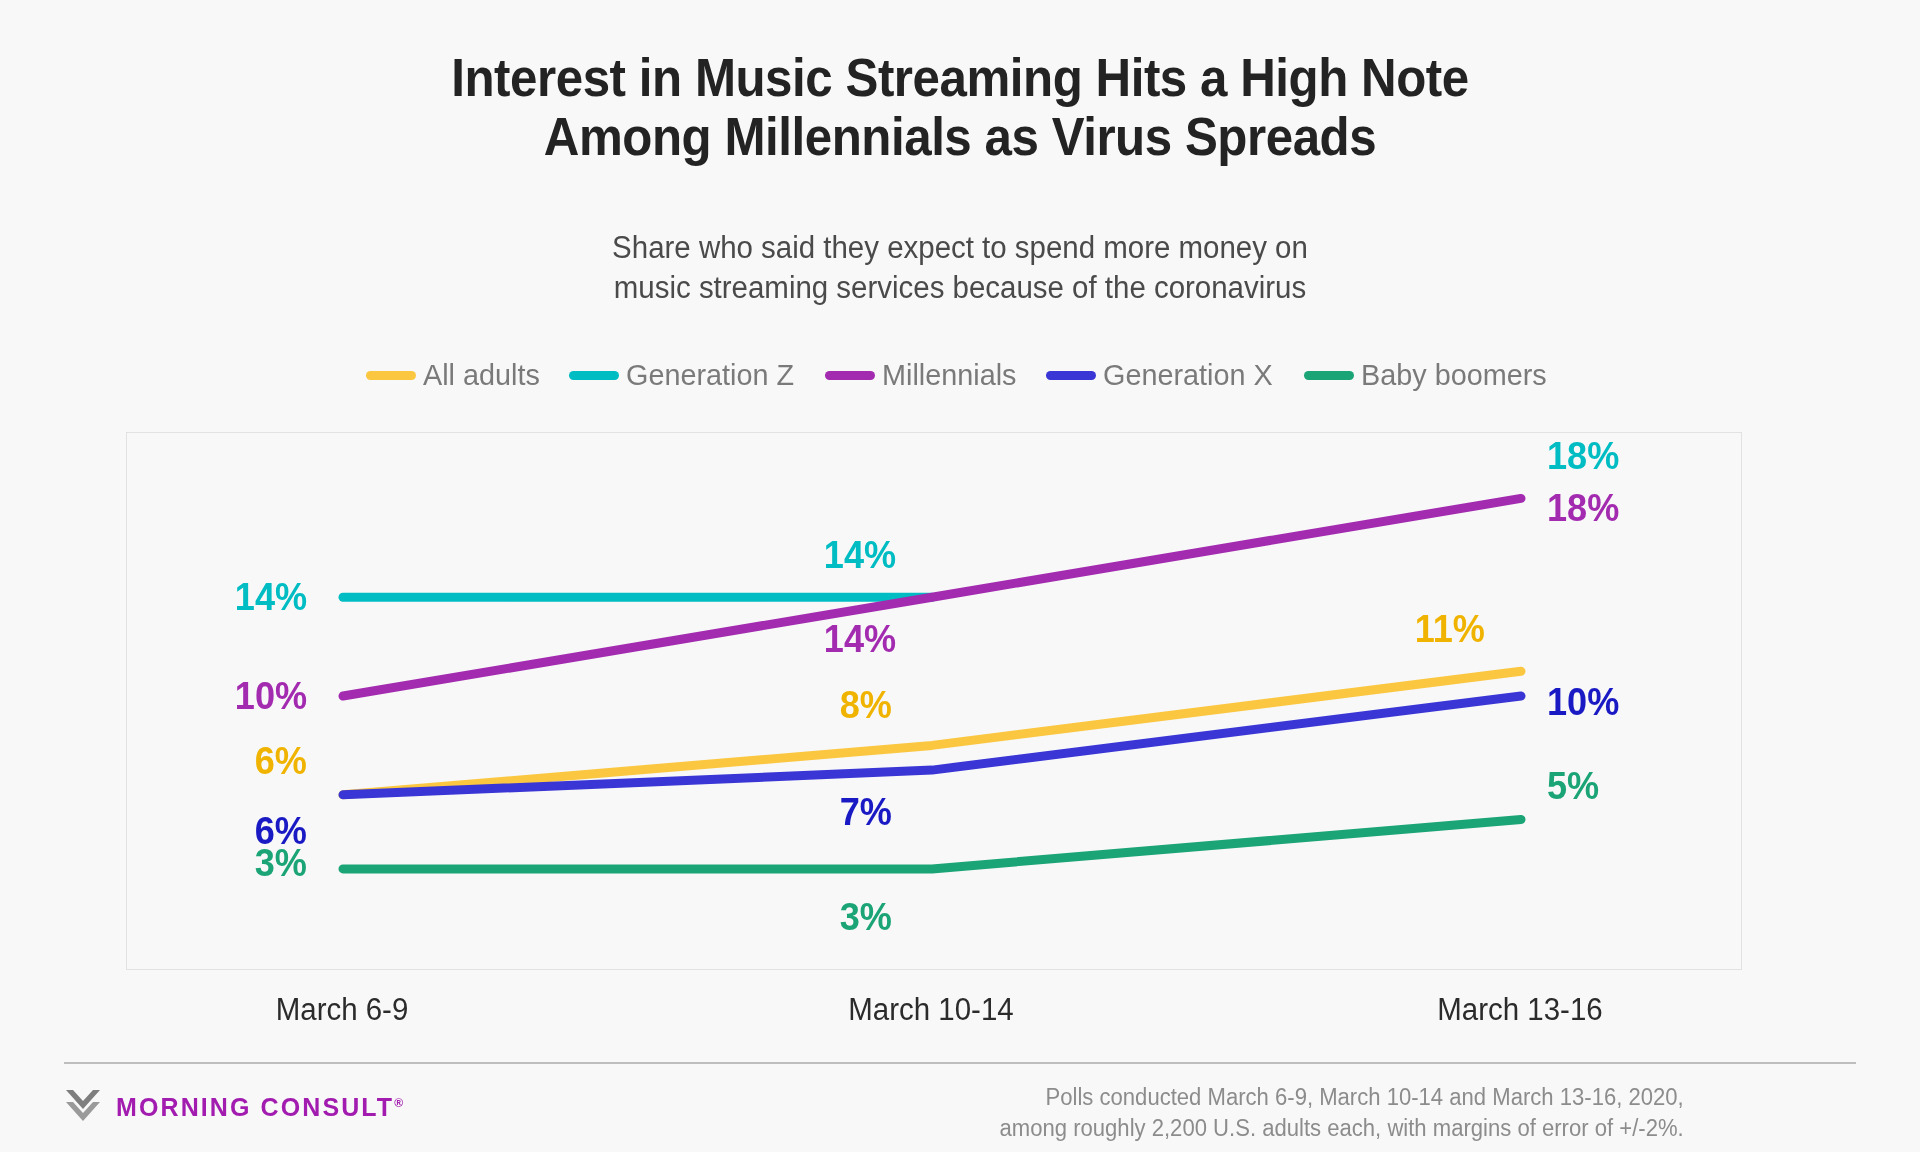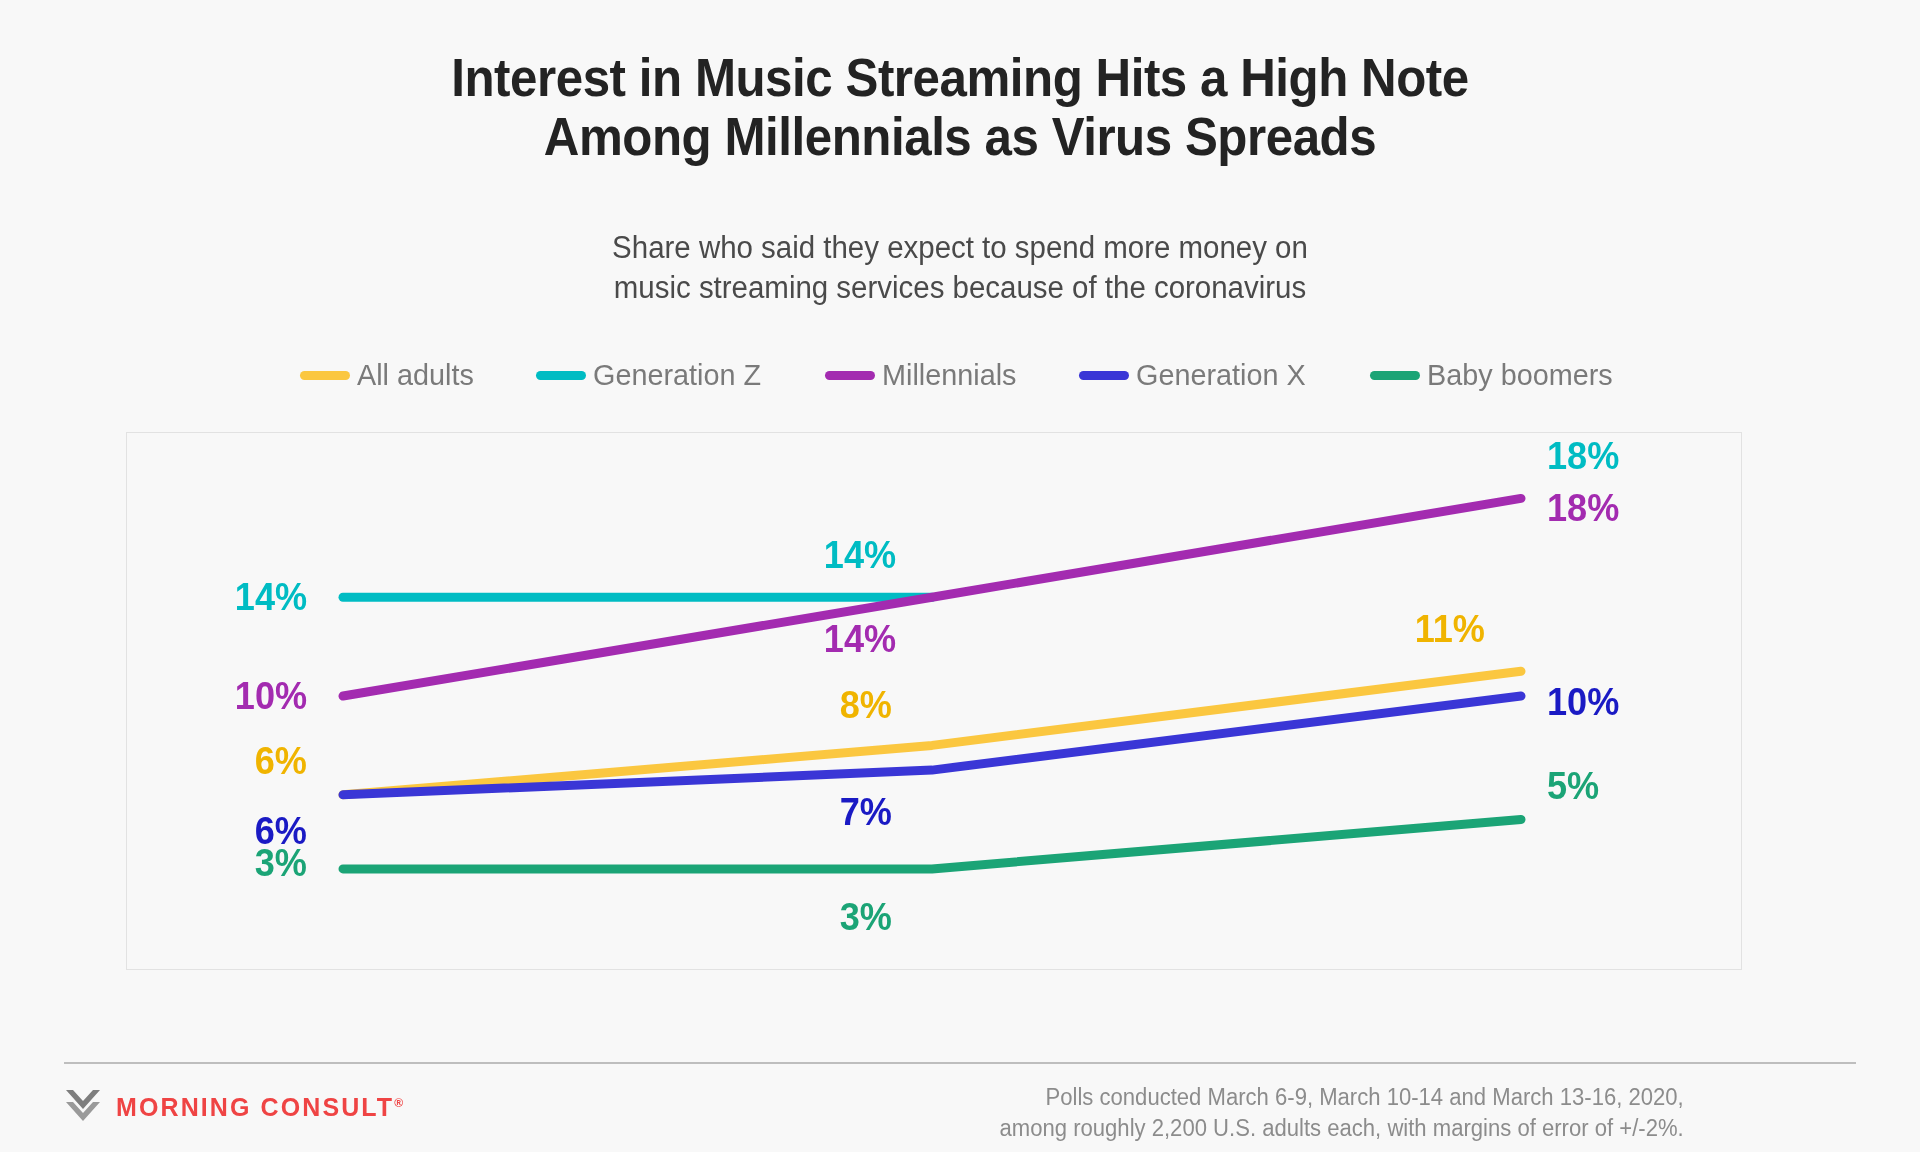--- a/index.html
+++ b/index.html
@@ -54,21 +54,21 @@
 
   
   .legend {
     position: absolute;
     left: 0;
     top: 358px;
     width: 1920px;
     display: flex;
     justify-content: center;
     align-items: center;
-    gap: 57px;
+    gap: 24px;
   }
   .legend-item {
     display: flex;
     align-items: center;
     gap: 7px;
   }
   .legend-swatch {
     display: block;
     width: 50px;
     height: 9px;
@@ -147,21 +147,21 @@
     display: flex;
     align-items: center;
     gap: 16px;
   }
   .logo-mark { display: block; }
   .logo-text {
     font-family: "Liberation Sans", sans-serif;
     font-weight: bold;
     font-size: 25px;
     letter-spacing: 2.1px;
-    color: #ef4444;
+    color: #a21caf;
     position: relative;
     white-space: nowrap;
   }
   .logo-reg {
     font-size: 12px;
     vertical-align: super;
     letter-spacing: 0;
   }
   .source {
     position: absolute;
@@ -228,20 +228,25 @@
       <div class="dlabel anchor-end" style="color: rgb(163, 43, 176); right: 845px; top: 187.2px;">14%</div>
       <div class="dlabel anchor-start" style="color: rgb(163, 43, 176); left: 1420px; top: 56.4px;">18%</div>
       <div class="dlabel anchor-end" style="color: rgb(26, 26, 196); right: 1434px; top: 378.8px;">6%</div>
       <div class="dlabel anchor-end" style="color: rgb(26, 26, 196); right: 849px; top: 360.1px;">7%</div>
       <div class="dlabel anchor-start" style="color: rgb(26, 26, 196); left: 1420px; top: 250px;">10%</div>
       <div class="dlabel anchor-end" style="color: rgb(27, 164, 118); right: 1434px; top: 410.9px;">3%</div>
       <div class="dlabel anchor-end" style="color: rgb(27, 164, 118); right: 849px; top: 464.9px;">3%</div>
       <div class="dlabel anchor-start" style="color: rgb(27, 164, 118); left: 1420px; top: 333.5px;">5%</div>
     </div>
 
+  <div class="xaxis" id="xaxis">
+      <div class="xtick" style="left: 216px;">March 6-9</div>
+      <div class="xtick" style="left: 805px;">March 10-14</div>
+      <div class="xtick" style="left: 1394px;">March 13-16</div>
+    </div>
 
   <div class="footer-rule"></div>
 
   <div class="logo">
     <span class="logo-mark">
       <svg width="34" height="34" viewBox="0 0 34 34">
         <polygon points="0,2 7,2 17,13 27,2 34,2 17,21" fill="#7E7E7E"></polygon>
         <polygon points="0,14 7,14 17,25 27,14 34,14 17,33" fill="#9A9A9A"></polygon>
       </svg>
     </span>

